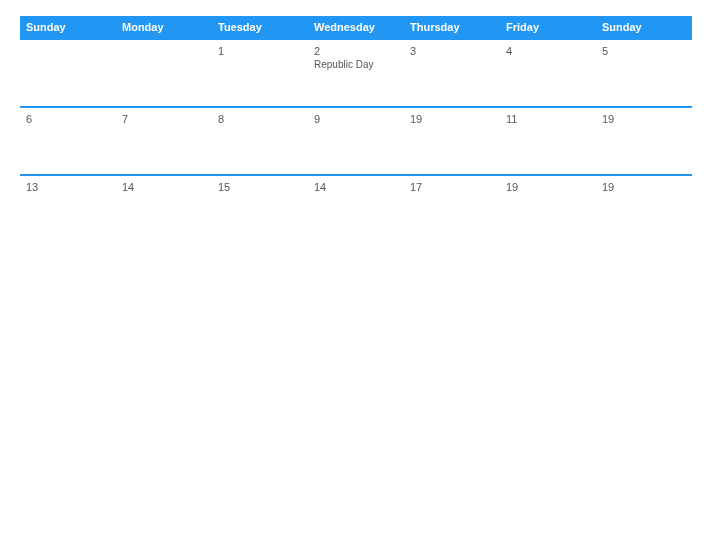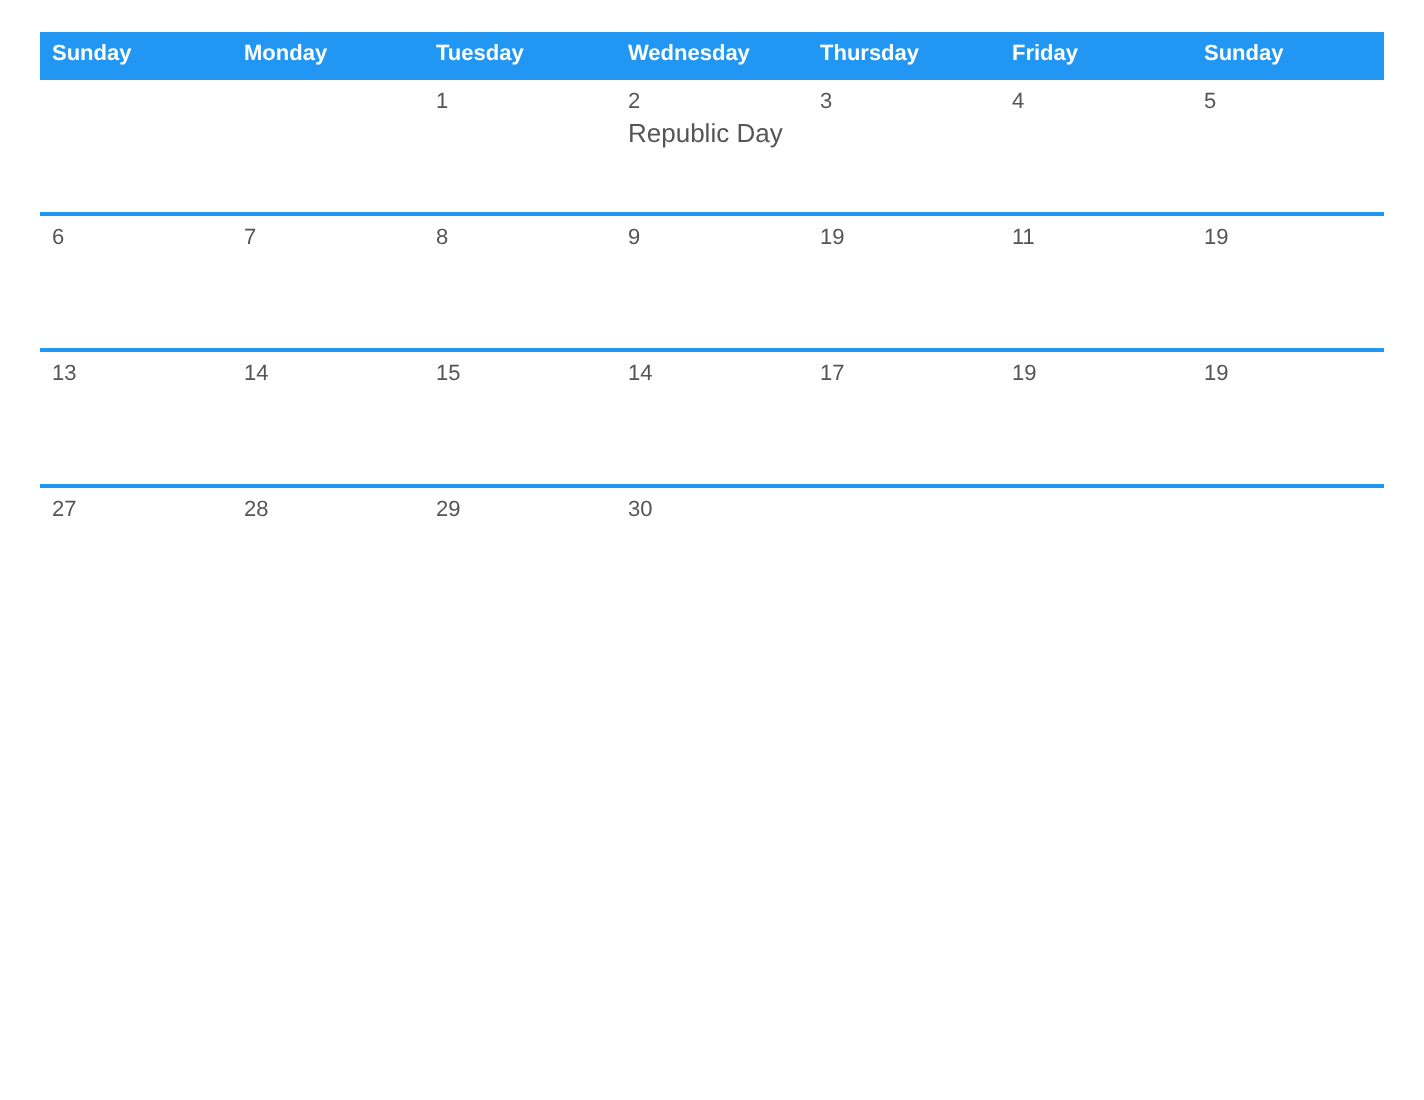--- a/index.html
+++ b/index.html
@@ -90,21 +90,21 @@
       color: #444;
       background: #fff;
       border: none;
     }
     .day-num {
       font-size: 11px;
       color: #555;
       display: block;
     }
     .event-label {
-      font-size: 13px;
+      font-size: 10px;
       color: #555;
       display: block;
       margin-top: 2px;
     }
     .empty-cell {
       background: #fff;
     }
   </style>
 </head>
 <body>
@@ -184,32 +184,15 @@
           <td>
             <span class="day-num">17</span>
           </td>
           <td>
             <span class="day-num">19</span>
           </td>
           <td>
             <span class="day-num">19</span>
           </td>
         </tr>
-        <tr>
-          <td>
-            <span class="day-num">27</span>
-          </td>
-          <td>
-            <span class="day-num">28</span>
-          </td>
-          <td>
-            <span class="day-num">29</span>
-          </td>
-          <td>
-            <span class="day-num">30</span>
-          </td>
-          <td class="empty-cell"></td>
-          <td class="empty-cell"></td>
-          <td class="empty-cell"></td>
-        </tr>
       </tbody>
   </table>
 </div>
 
 </body></html>

